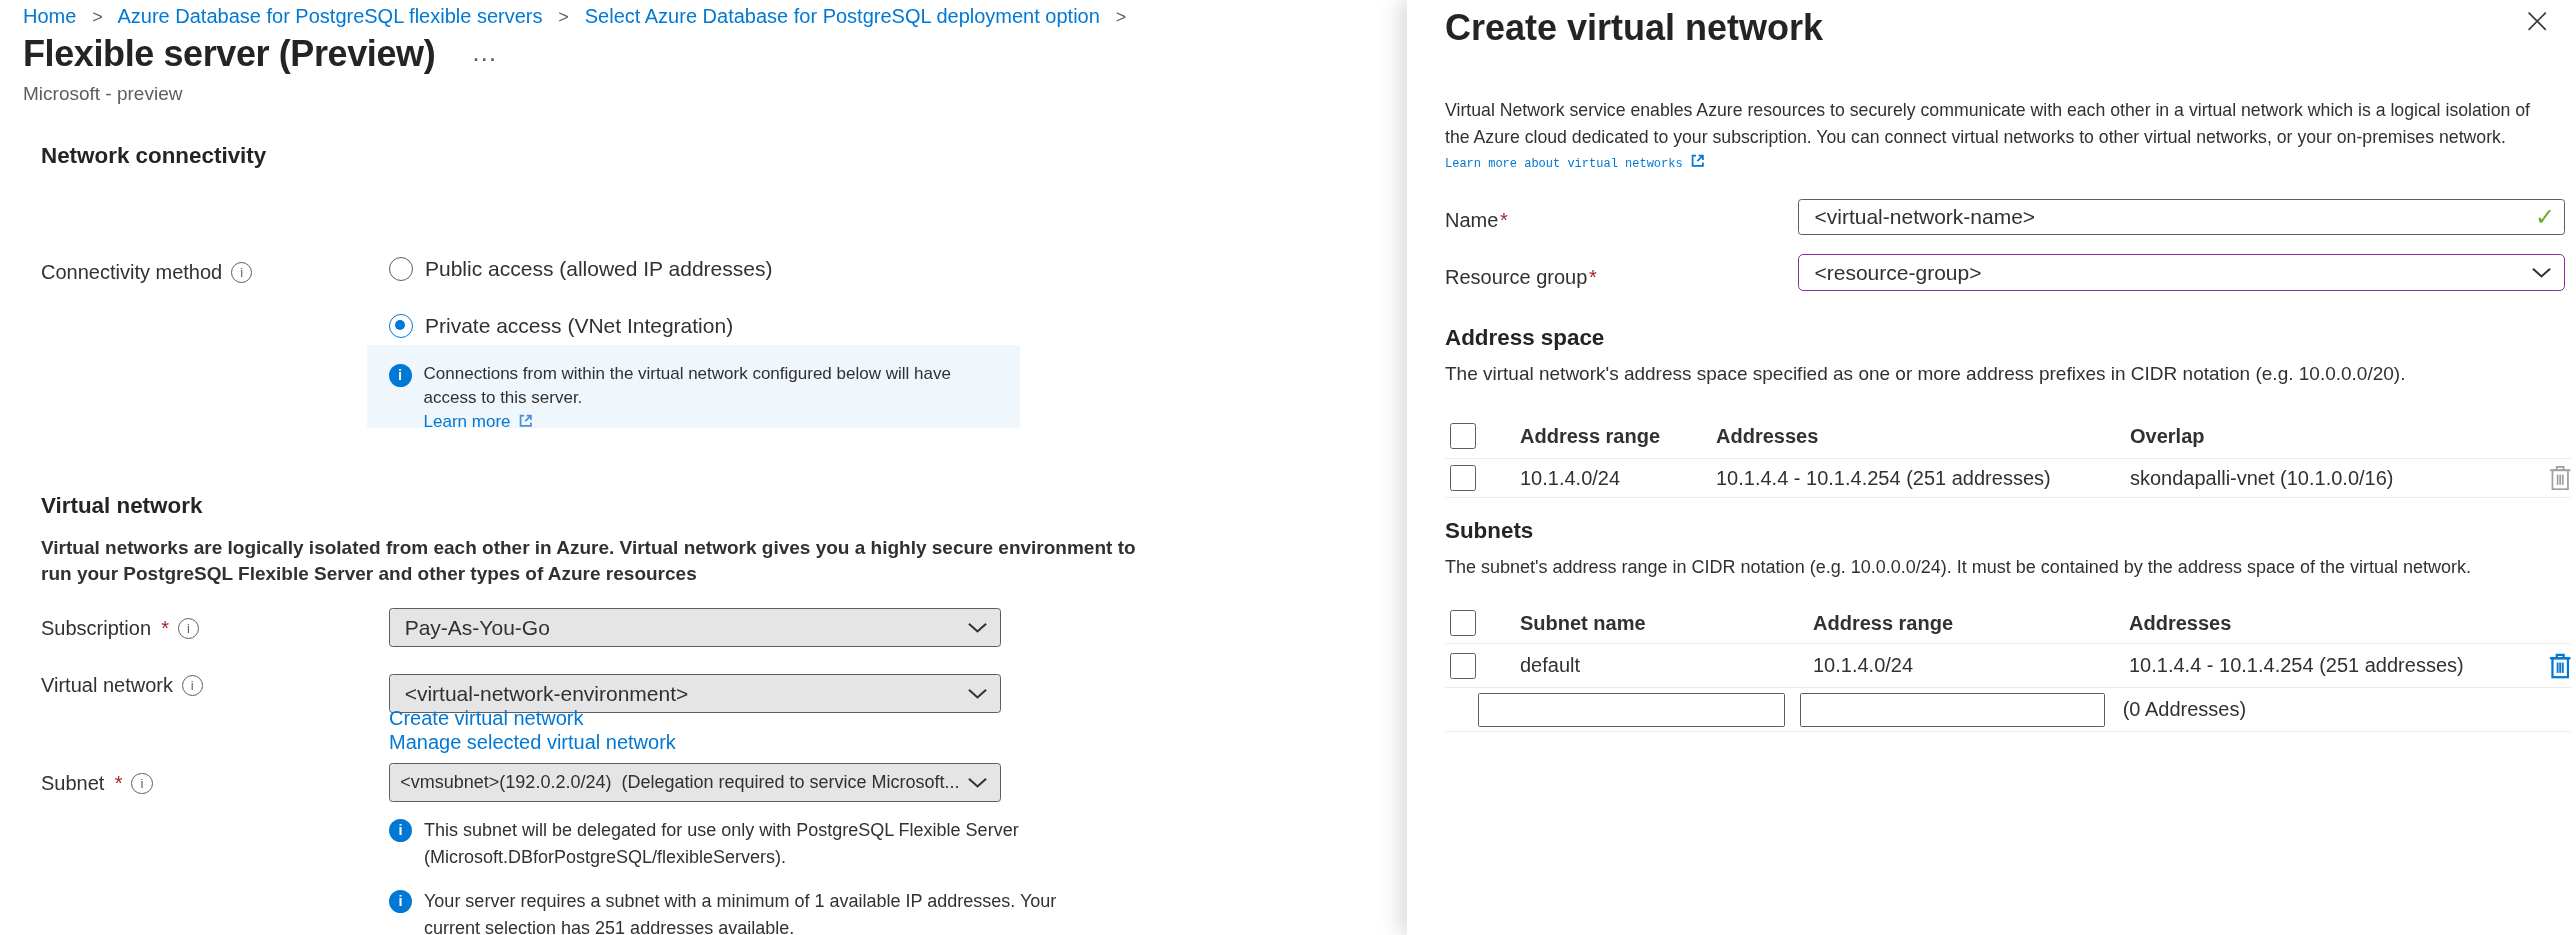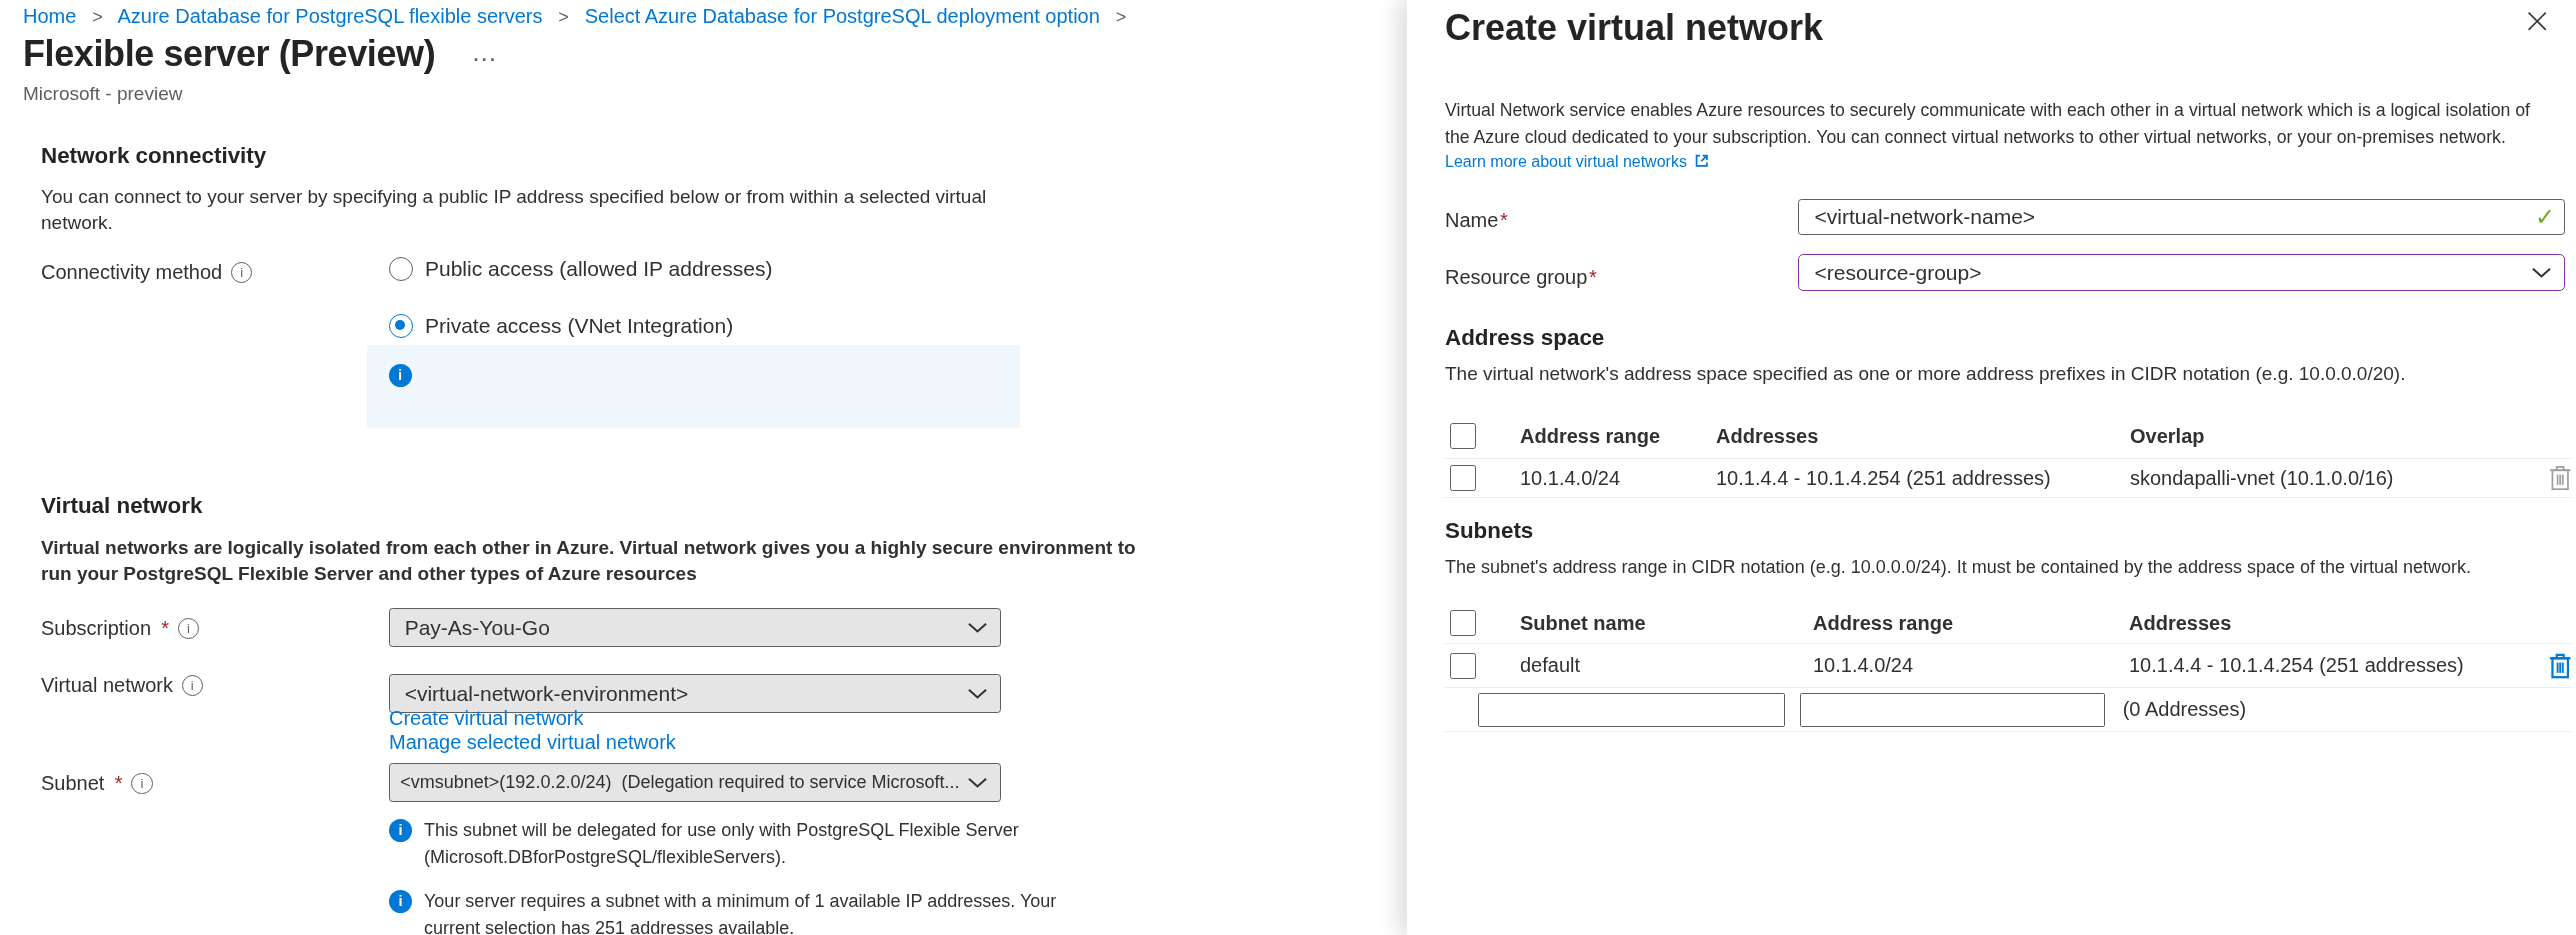--- a/index.html
+++ b/index.html
@@ -54,21 +54,21 @@
   .note { position:absolute; left:389px; display:flex; align-items:flex-start; gap:12px; }
   .note .txt { font-size:18px; line-height:27px; white-space:pre-line; }
 
   
   .right-panel { position:absolute; left:1407px; top:0; width:1169px; height:935px; background:#fff;
                  box-shadow:-10.3px 0 19px rgba(0,0,0,0.13); }
   .rp-title { position:absolute; left:38px; top:7px; font-size:36px; font-weight:600; color:#252423; }
   .close-btn { position:absolute; left:1117px; top:8.6px; width:26px; height:26px; cursor:pointer; display:flex; align-items:center; justify-content:center; }
 
   .rp-desc { position:absolute; left:38px; top:97px; width:1131px; font-size:17.7px; line-height:27px; white-space:pre-line; }
-  .rp-learn { position:absolute; left:38px; top:153px; font-size:16px; color:#0078d4; text-decoration:none; cursor:pointer; }
+  .rp-learn { position:absolute; left:38px; top:153px; font-size:12px; color:#0078d4; text-decoration:none; cursor:pointer;font-family:Liberation Mono, monospace; }
   .ext { display:inline-block; margin-left:7px; vertical-align:-1.7px; }
 
   .rp-label { position:absolute; left:38px; font-size:20px; color:#323130; display:flex; align-items:center; }
   .rp-input { position:absolute; left:391px; width:767px; height:36px; border:1.7px solid #605e5c; border-radius:3.4px;
               font-size:21px; font-family:inherit; color:#323130; padding:0 48px 0 15.5px; }
   .check { position:absolute; left:1128px; color:#73aa24; font-size:24px; font-weight:700; }
   .rp-select { position:absolute; left:391px; width:767px; height:37px; border:1.7px solid #8a2da5; border-radius:5.2px; background:#fff;
                display:flex; align-items:center; padding:0 43px 0 15.5px; cursor:pointer; }
   .rp-select .val { font-size:21px; white-space:pre; }
 
@@ -100,39 +100,44 @@
       <a>Azure Database for PostgreSQL flexible servers</a>
       <span class="crumb-sep">&gt;</span>
       <a>Select Azure Database for PostgreSQL deployment option</a>
       <span class="crumb-sep">&gt;</span>
     </div>
 
     <div class="page-title"><span>Flexible server (Preview)</span><span class="more-btn">…</span></div>
     <div class="page-subtitle">Microsoft - preview</div>
 
     <div class="sec-h" style="top:143px;">Network connectivity</div>
-    <div class="body-p" style="top:184px; width:1250px;">You can connect to your server by specifying a public IP address specified below or from within a selected virtual
-network.</div>
 
     <div class="field-label" style="top:261px;">
       <span>Connectivity method</span>
       <i class="info-o">i</i>
     </div>
 
     <div class="radio-row" style="top:257px;">
       <span class="radio"></span>
       <span>Public access (allowed IP addresses)</span>
     </div>
     <div class="radio-row" style="top:294px;margin-top:20px;">
       <span class="radio sel"></span>
       <span>Private access (VNet Integration)</span>
     </div>
 
     <div class="infobox">
       <span class="info-f">i</span>
+      <span class="txt"><span>Connections from within the virtual network configured below will have
+access to this server.</span>
+        <a>Learn more</a><svg class="ext" width="15.5" height="15.5" viewBox="0 0 18 18">
+            <path d="M7 3 H3 V15 H15 V11" fill="none" stroke="#4a90d9" stroke-width="2"></path>
+            <path d="M10 3 H15 V8 M15 3 L8.5 9.5" fill="none" stroke="#4a90d9" stroke-width="2"></path>
+          </svg>
+      </span>
     </div>
 
     <div class="sec-h" style="top:493px;">Virtual network</div>
     <div class="body-p" style="top:535px; width:1250px;font-weight:bold;">Virtual networks are logically isolated from each other in Azure. Virtual network gives you a highly secure environment to
 run your PostgreSQL Flexible Server and other types of Azure resources</div>
 
     <div class="field-label" style="top:617px;">
       <span>Subscription</span>
       <span class="req">*</span>
       <i class="info-o">i</i>

